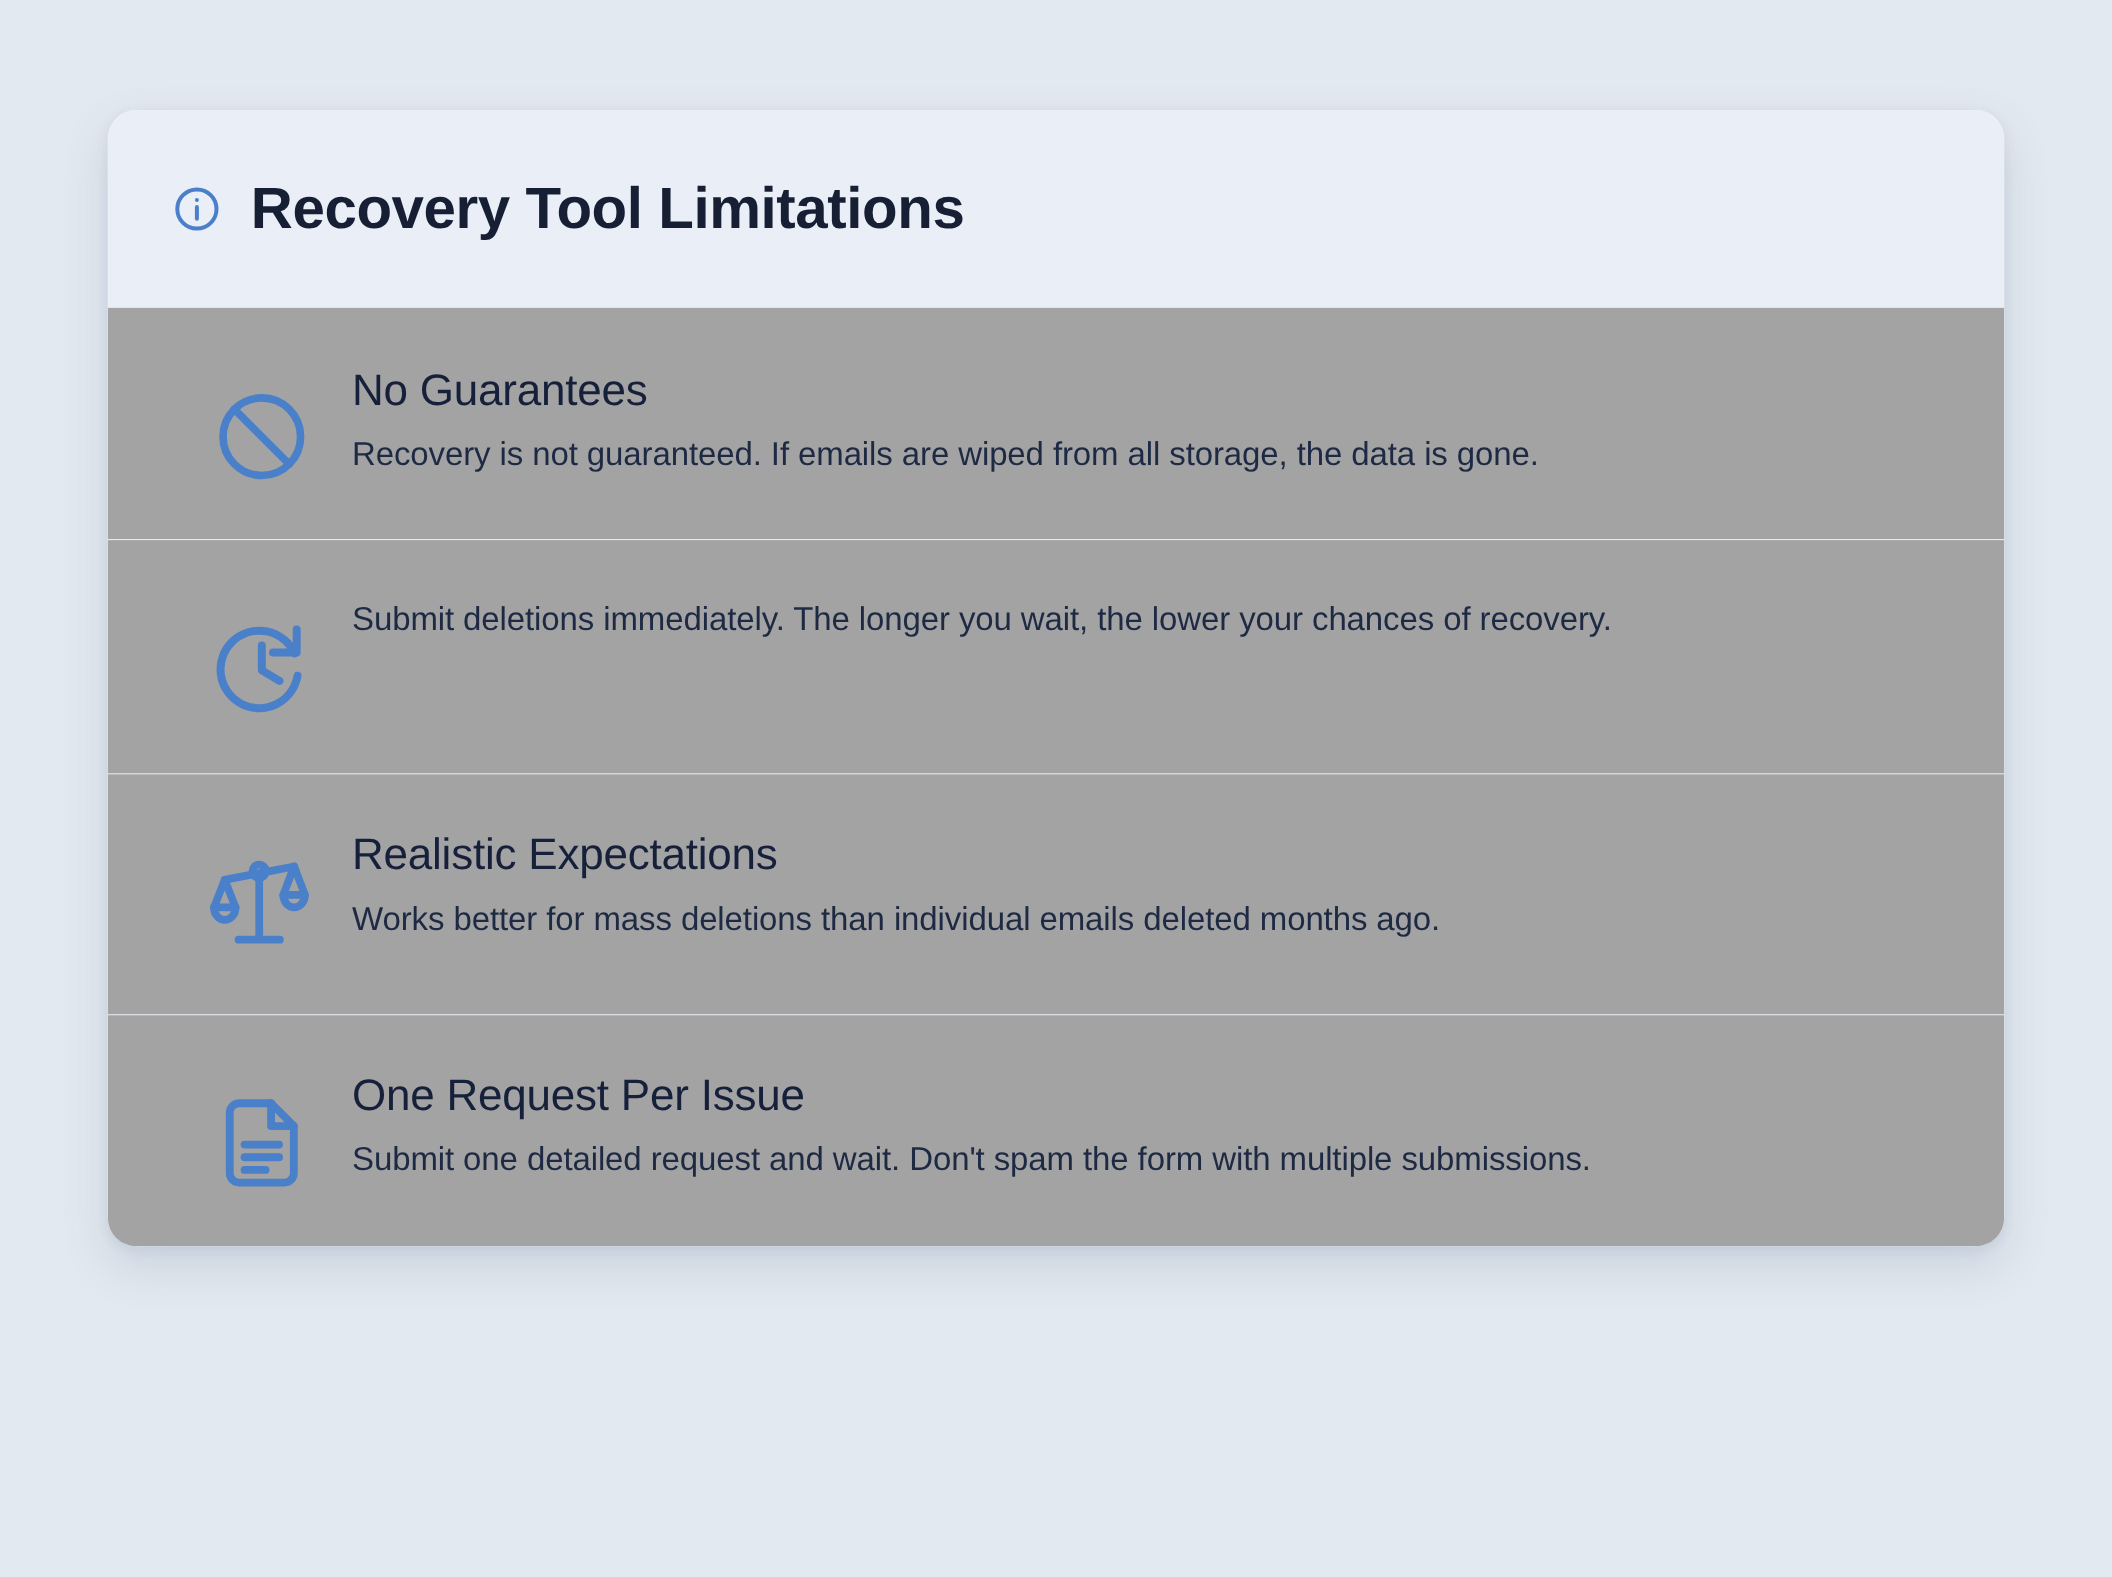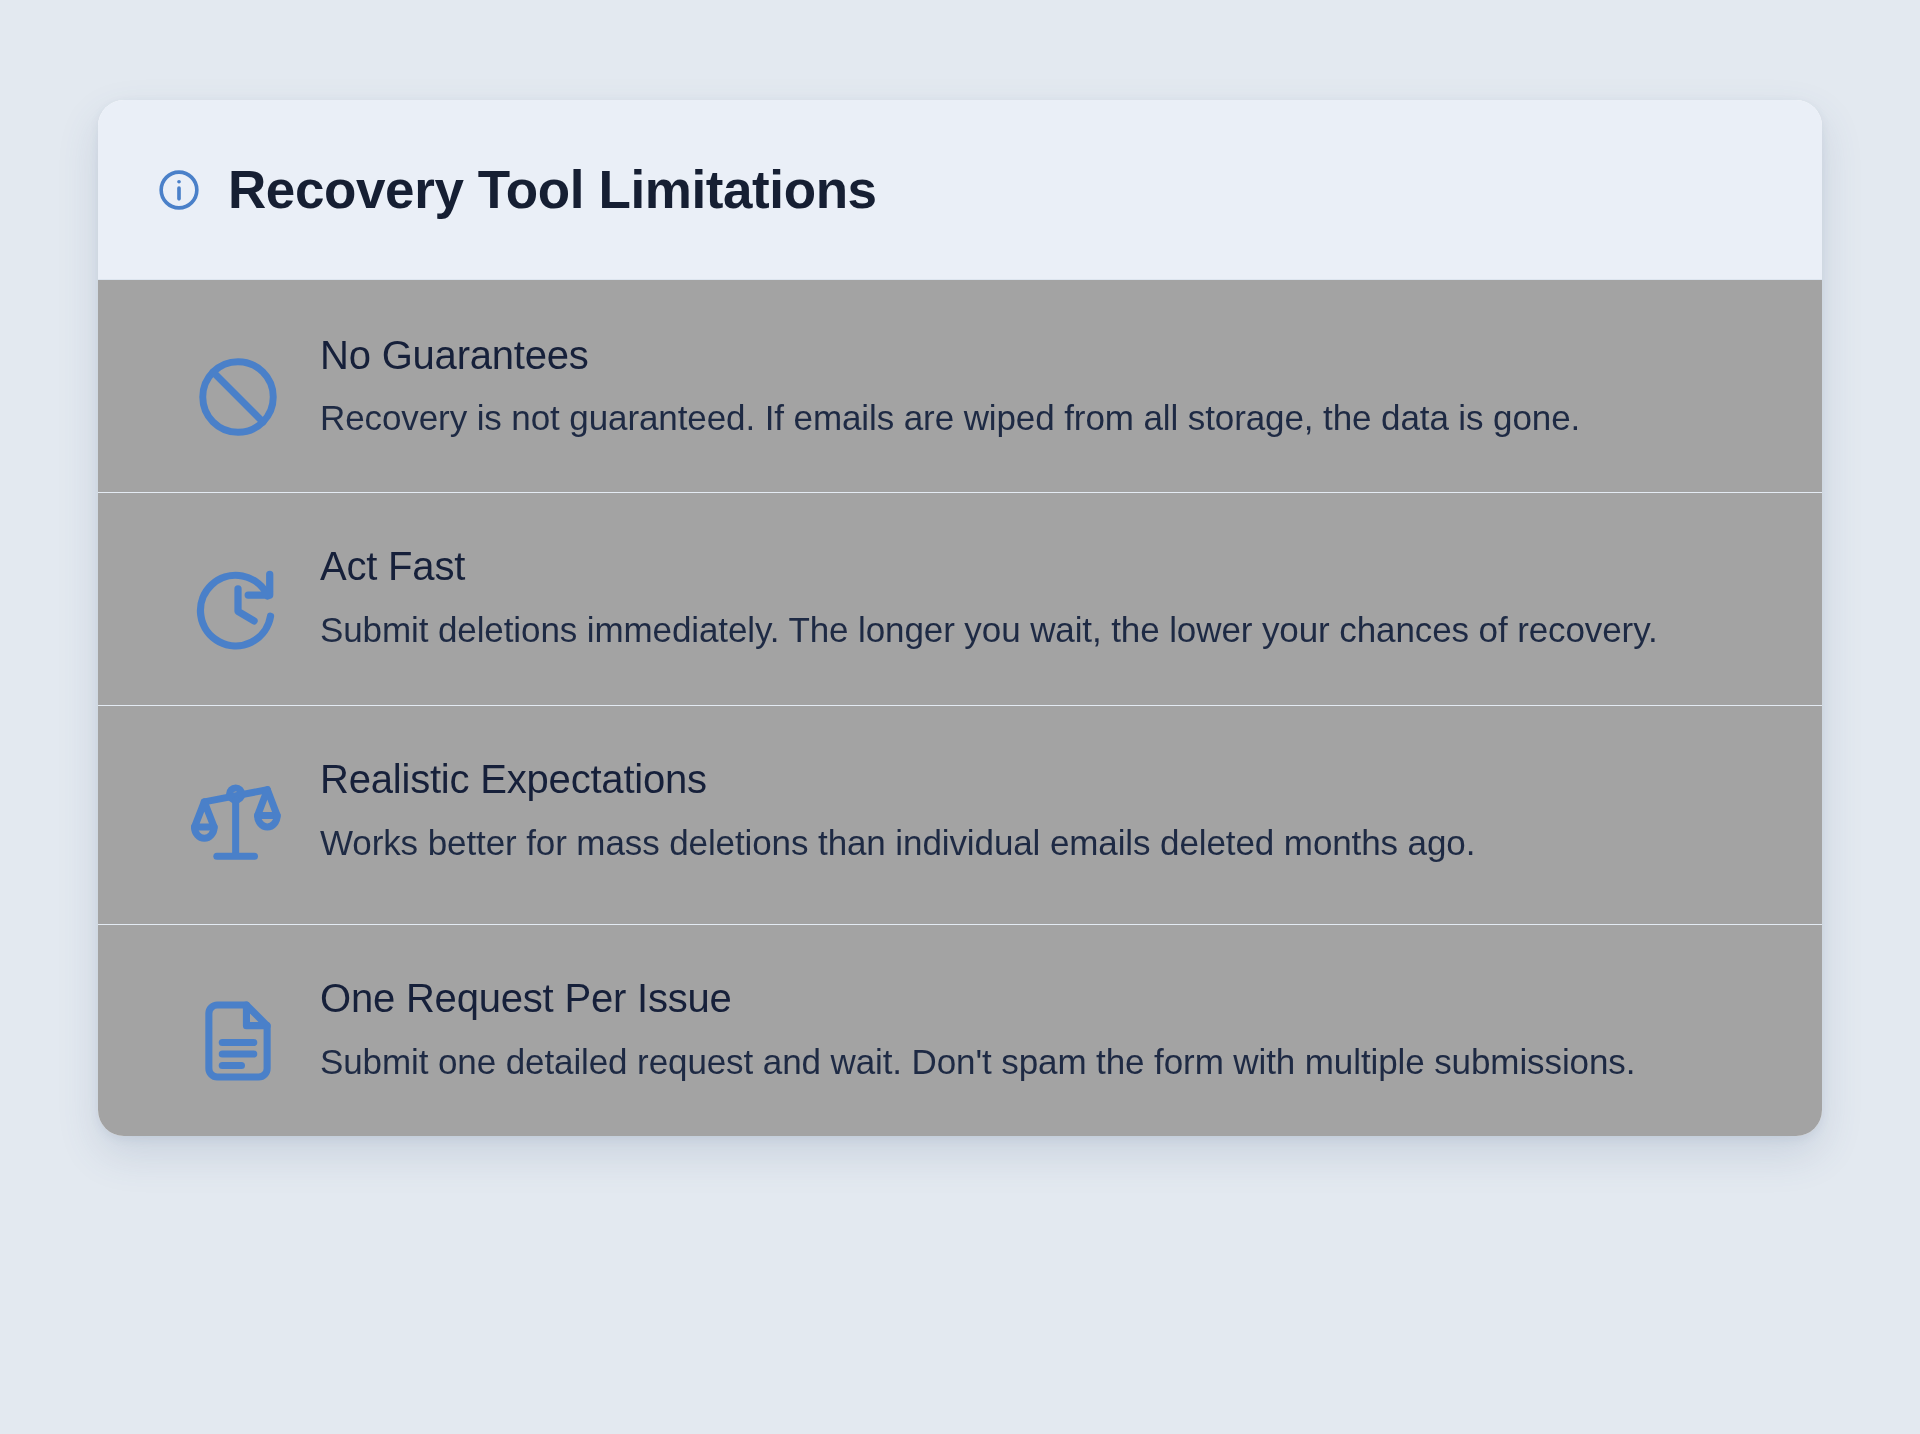--- a/index.html
+++ b/index.html
@@ -95,21 +95,21 @@
 
   .row-title {
     font-size: 40px;
     color: #16203a;
     line-height: 1.18;
     margin-bottom: 12px;
     letter-spacing: -0.2px;
   }
 
   .row-desc {
-    font-size: 35px;
+    font-size: 30px;
     color: #1e2a44;
     line-height: 1.52;
     letter-spacing: -0.1px;
   }
 
   
   .row.r1 { padding-top: 50px; padding-bottom: 48px; }
   .row.r2 { padding-top: 48px; padding-bottom: 48px; }
   .row.r3 { padding-top: 48px; padding-bottom: 48px; }
   .row.r4 { padding-top: 48px; padding-bottom: 54px; }
@@ -149,21 +149,20 @@
 
       <div class="row r2">
         <div class="row-icon">
           <svg viewBox="0 0 24 24" width="94" height="94" fill="none" stroke="#4a80c9" stroke-width="1.85" stroke-linecap="round" stroke-linejoin="round">
             <path d="M19.6 8.4 A9 9 0 1 0 20.3 13.6"></path>
             <polyline points="14.6,8.2 20.1,8.2 20.1,2.9" fill="none"></polyline>
             <polyline points="12,6.6 12,12.35 16.1,14.8"></polyline>
           </svg>
         </div>
         <div class="row-body">
-          <div class="row-title">Act Fast</div>
           <div class="row-desc">Submit deletions immediately. The longer you wait, the lower your chances of recovery.</div>
         </div>
       </div>
 
       <div class="row r4">
         <div class="row-icon">
           <svg viewBox="0 0 24 24" width="94" height="94" fill="none" stroke="#4a80c9" stroke-width="1.8" stroke-linecap="round" stroke-linejoin="round">
 
             <circle cx="11.4" cy="4.6" r="1.55"></circle>
 

